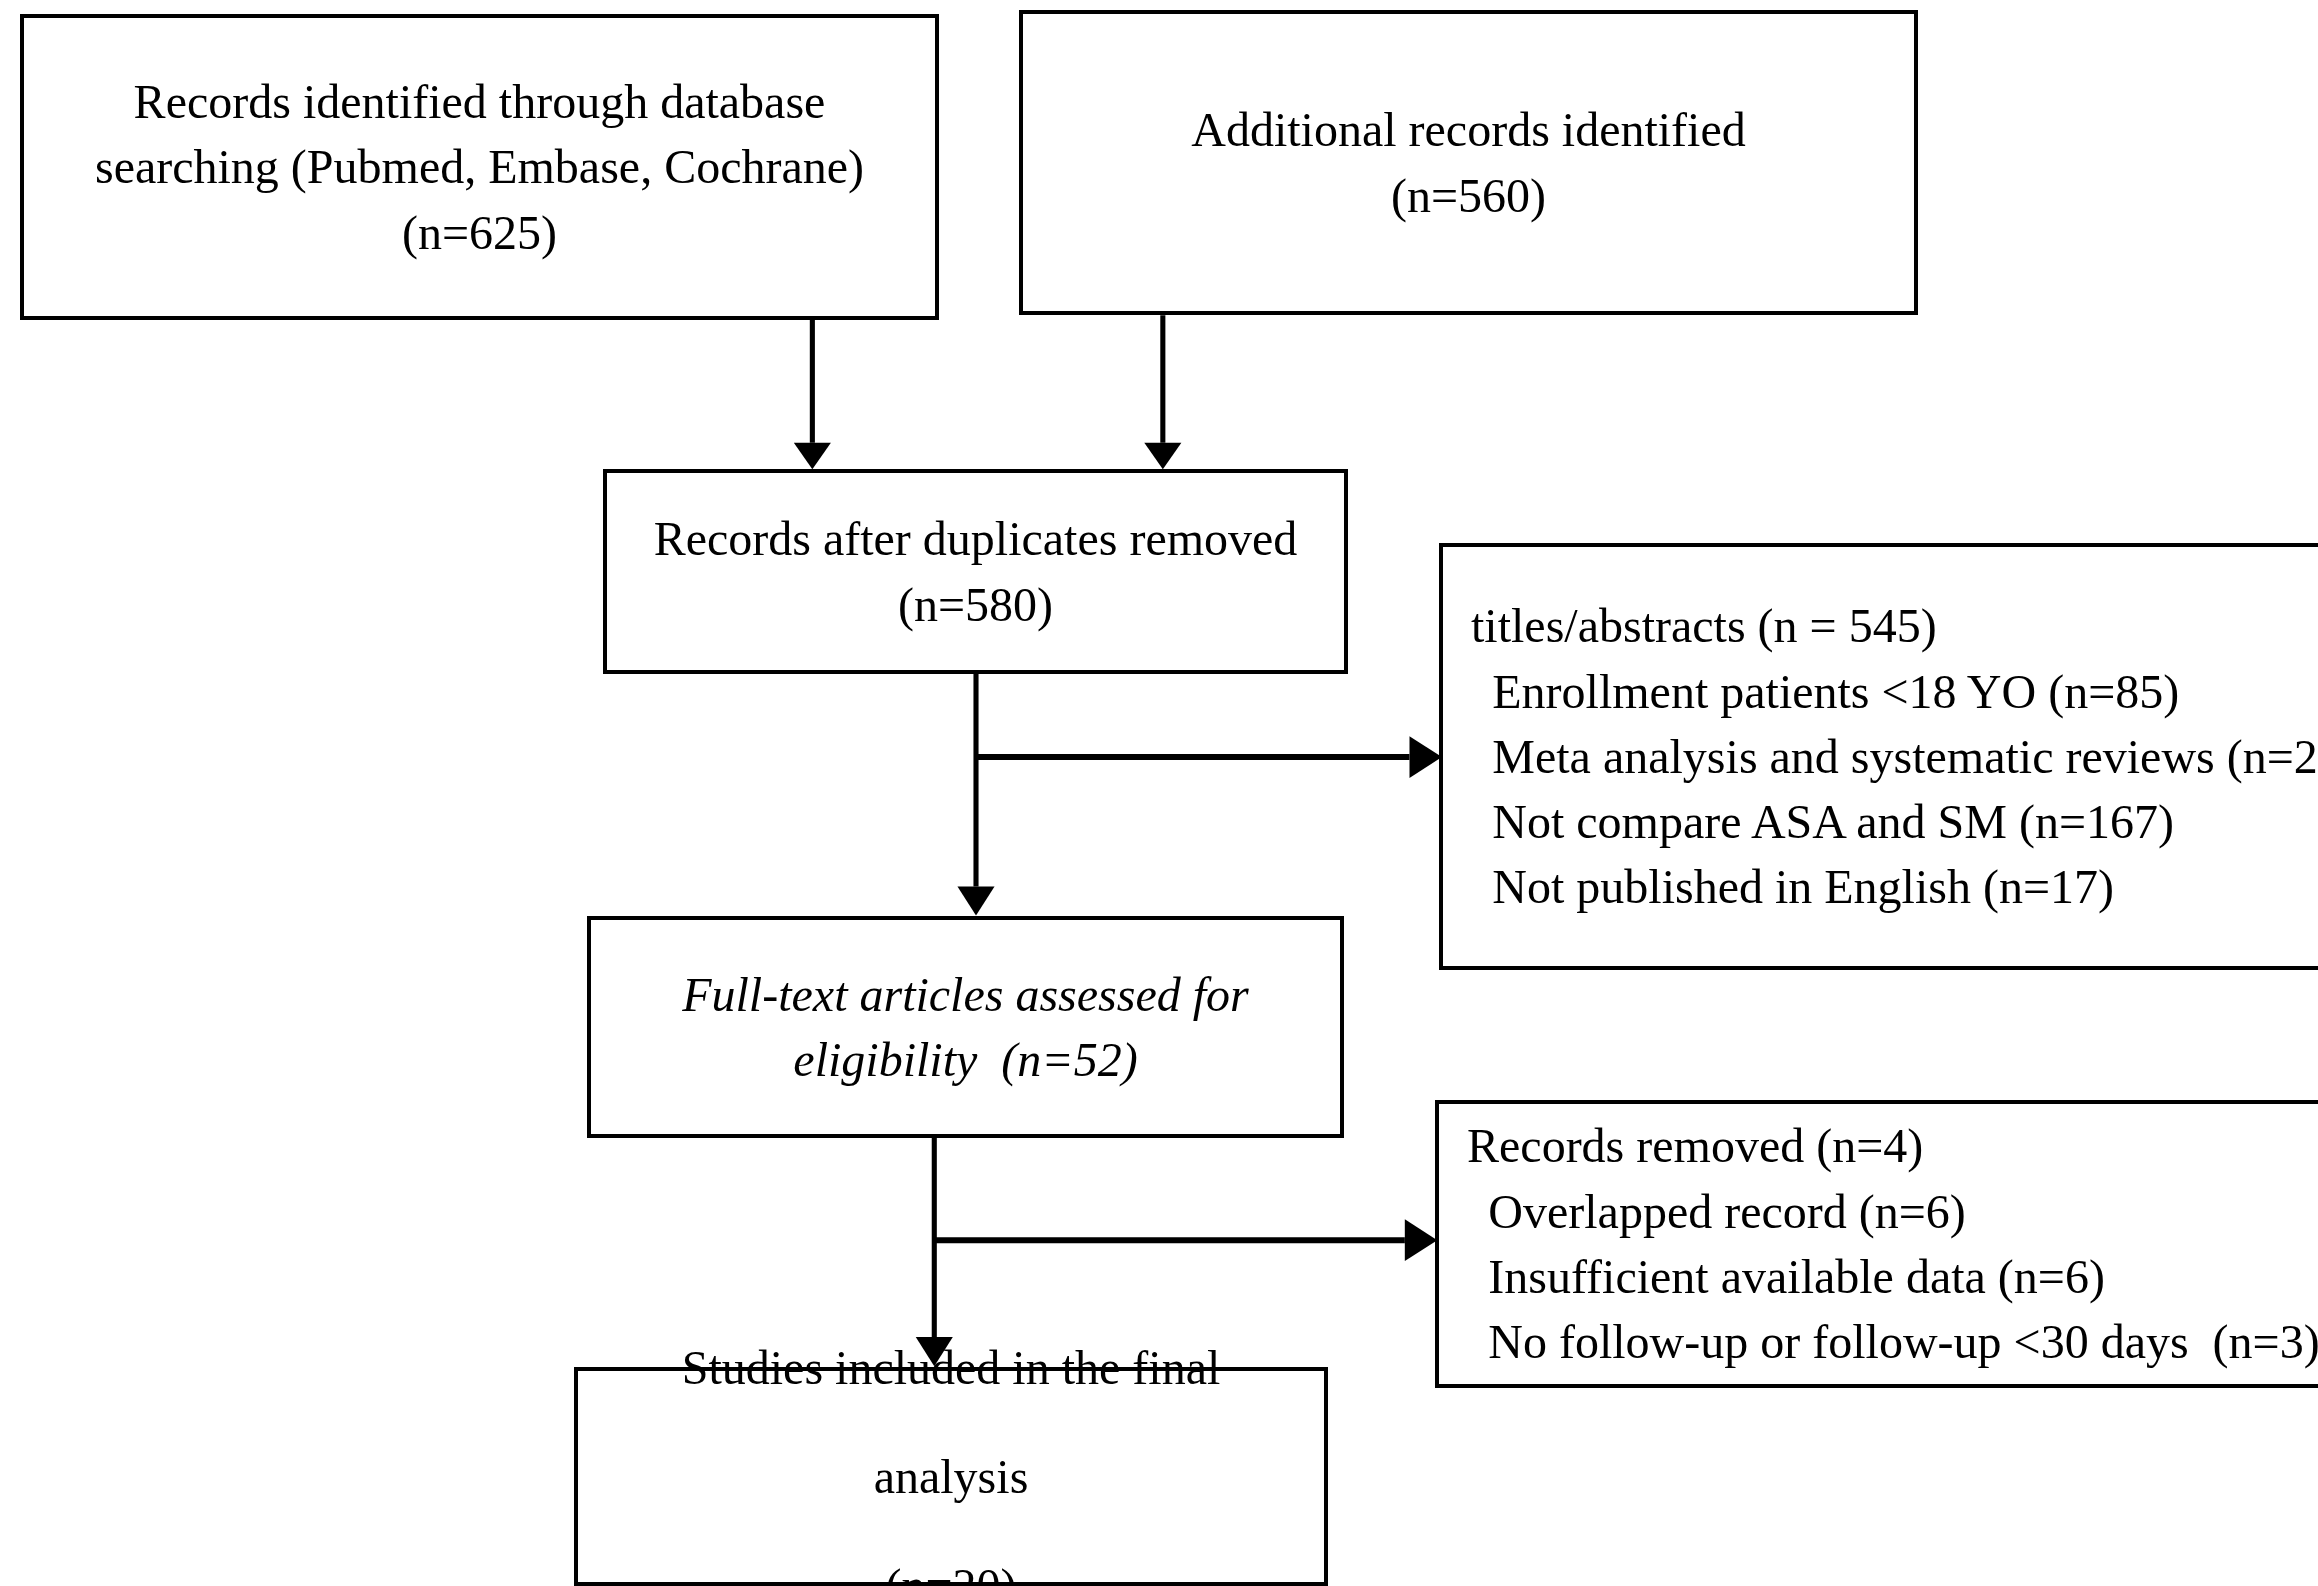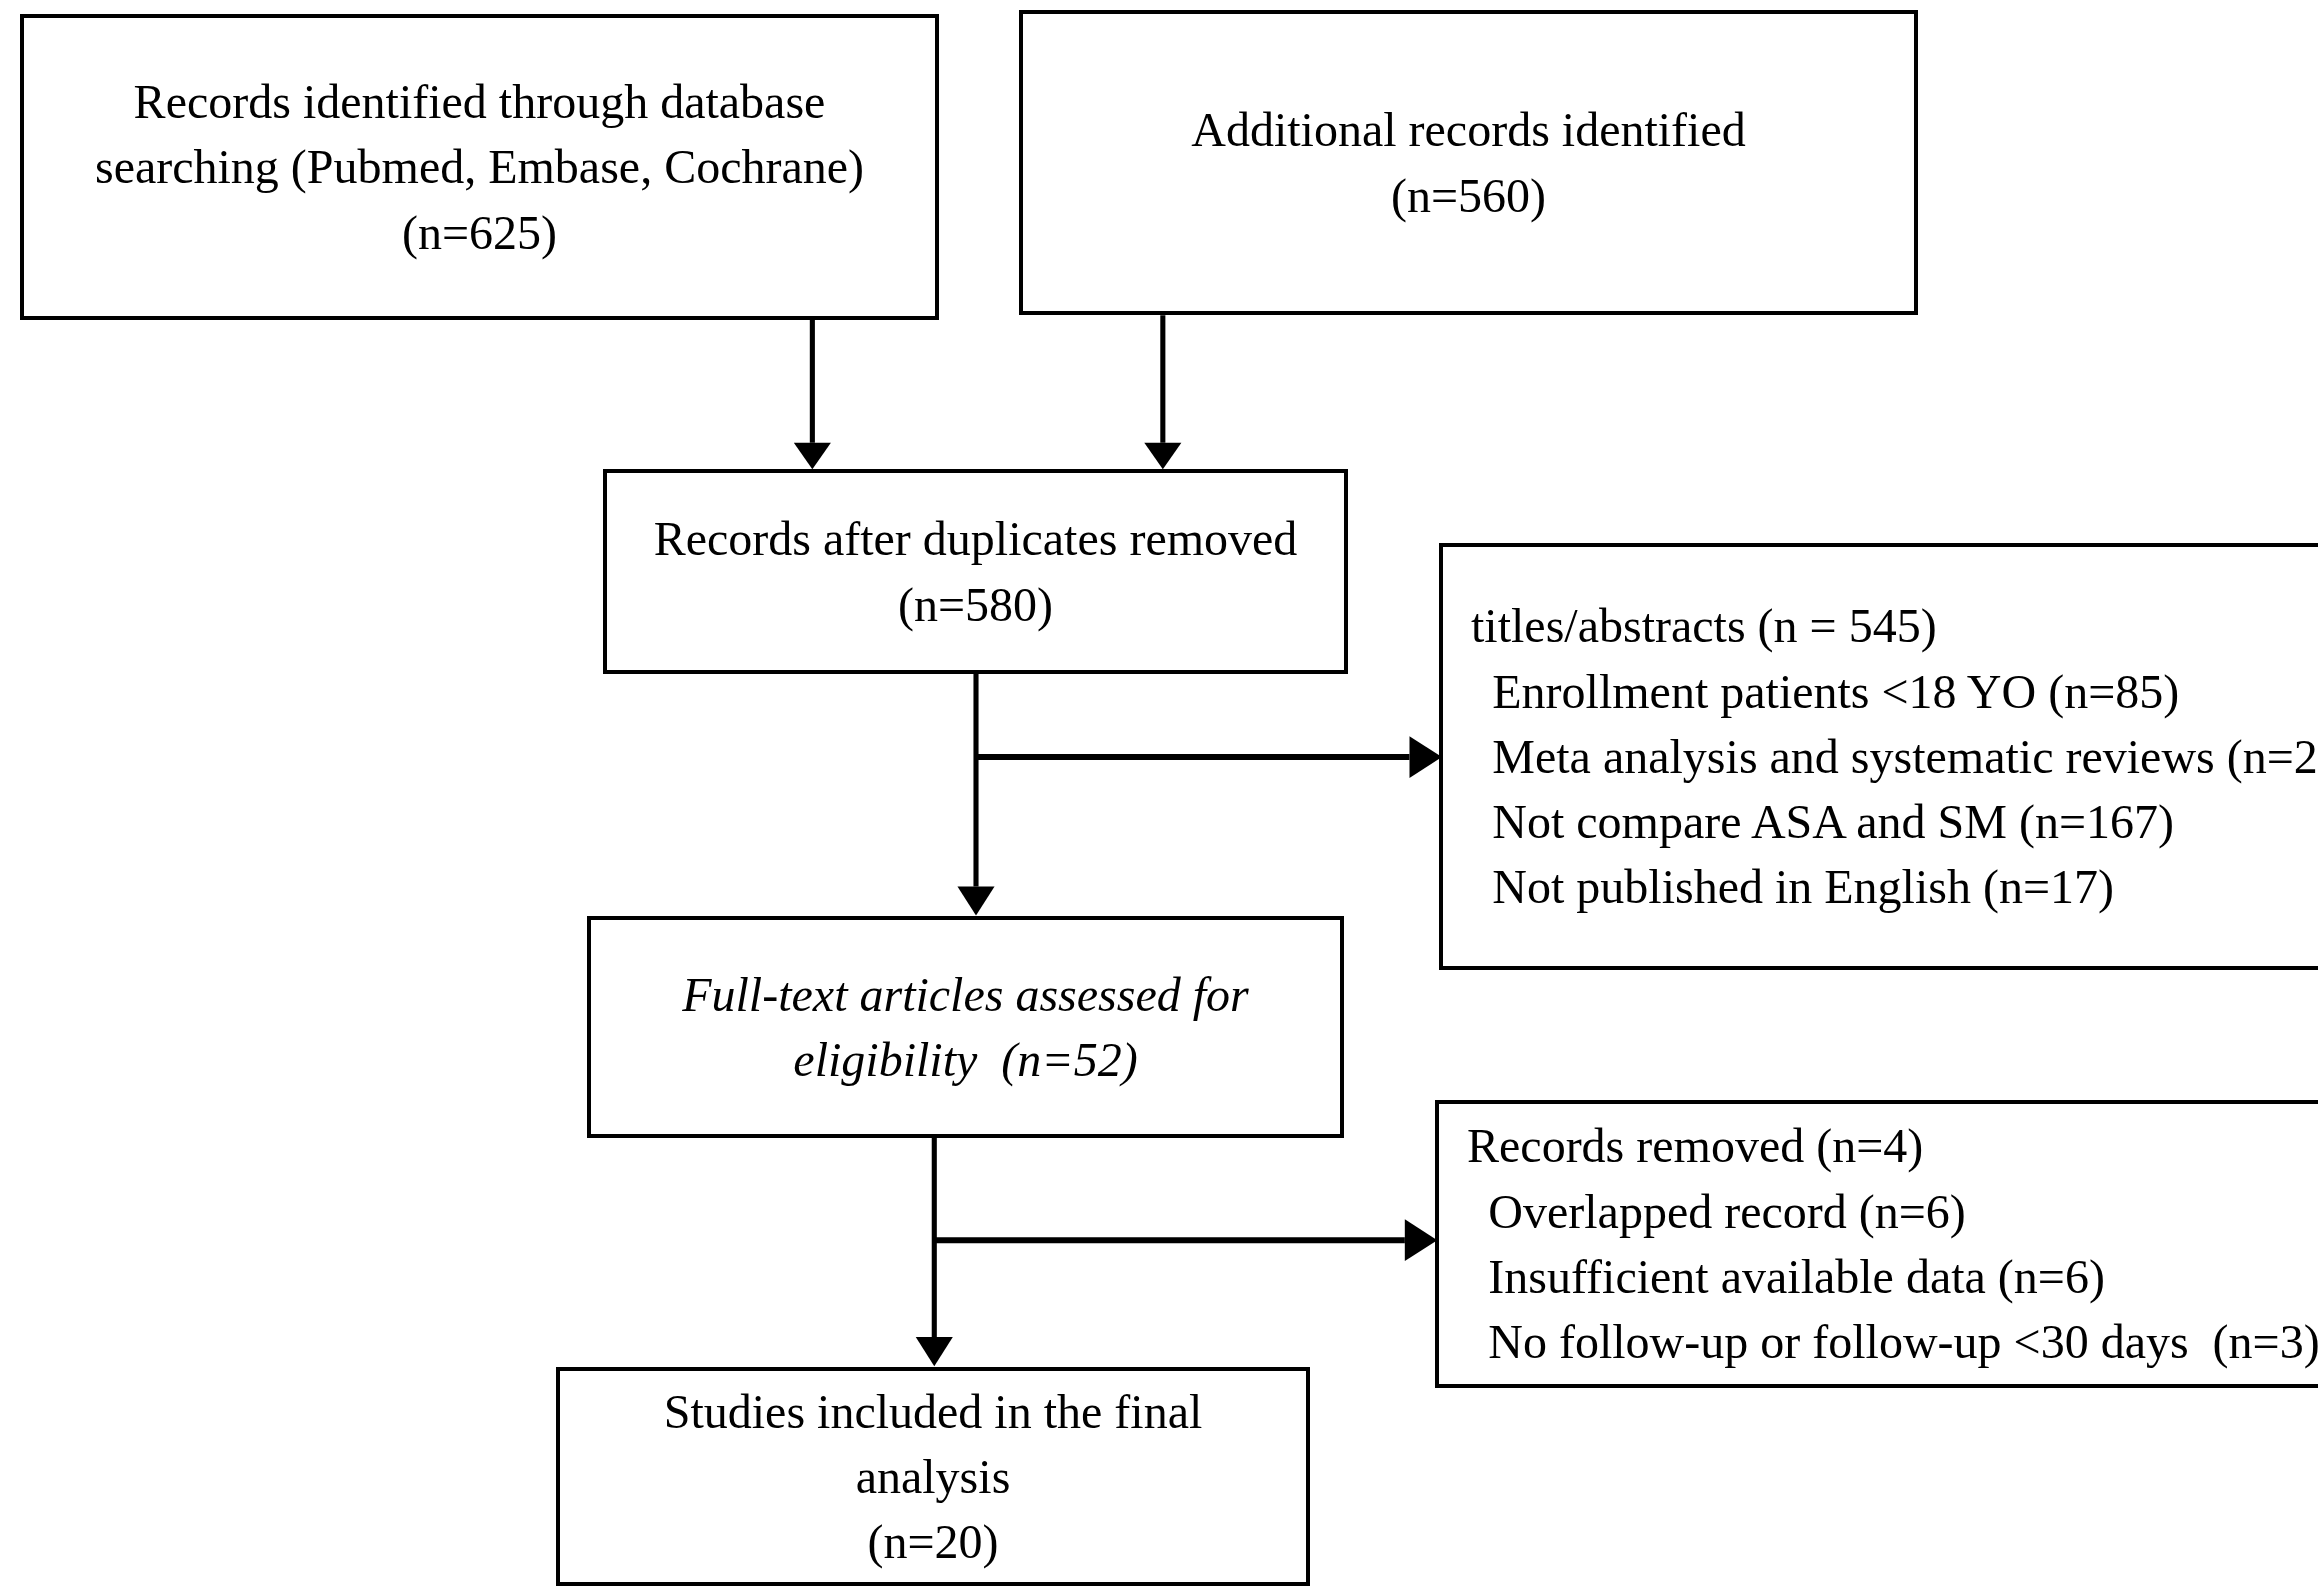--- a/index.html
+++ b/index.html
@@ -49,21 +49,21 @@
   .line { display: block; white-space: pre; }
   .line.indent { padding-left: 21.3px; }
 
   
   #box-db-search      { left: 20px;   top: 14px;   width: 919px; height: 306px; }
   #box-additional     { left: 1019px; top: 10.2px;   width: 899px; height: 305px; }
   #box-duplicates     { left: 603px; top: 469px; width: 745px; height: 205px; }
   #box-removed-review { left: 1439px; top: 543px; width: 1062px; height: 427px; }
   #box-fulltext       { left: 587px; top: 916px; width: 757px; height: 222px; font-style: italic; }
   #box-removed-final  { left: 1435px; top: 1100px; width: 1062px; height: 288px; }
-  #box-included       { left: 556px; top: 1367px; width: 754px; height: 219px; }
+  #box-included       { left: 574px; top: 1367px; width: 754px; height: 219px; gap: 44px; }
 </style>
 </head>
 <body>
 
 <div id="diagram-root">
 
   <svg id="flow-svg" viewBox="0 0 5433 3421">
     <defs>
       <marker id="arrowhead-down" markerWidth="10" markerHeight="12" refX="5" refY="11" orient="auto-start-reverse" markerUnits="userSpaceOnUse">
         <polygon points="0,0 10,0 5,12" fill="#000000"></polygon>

